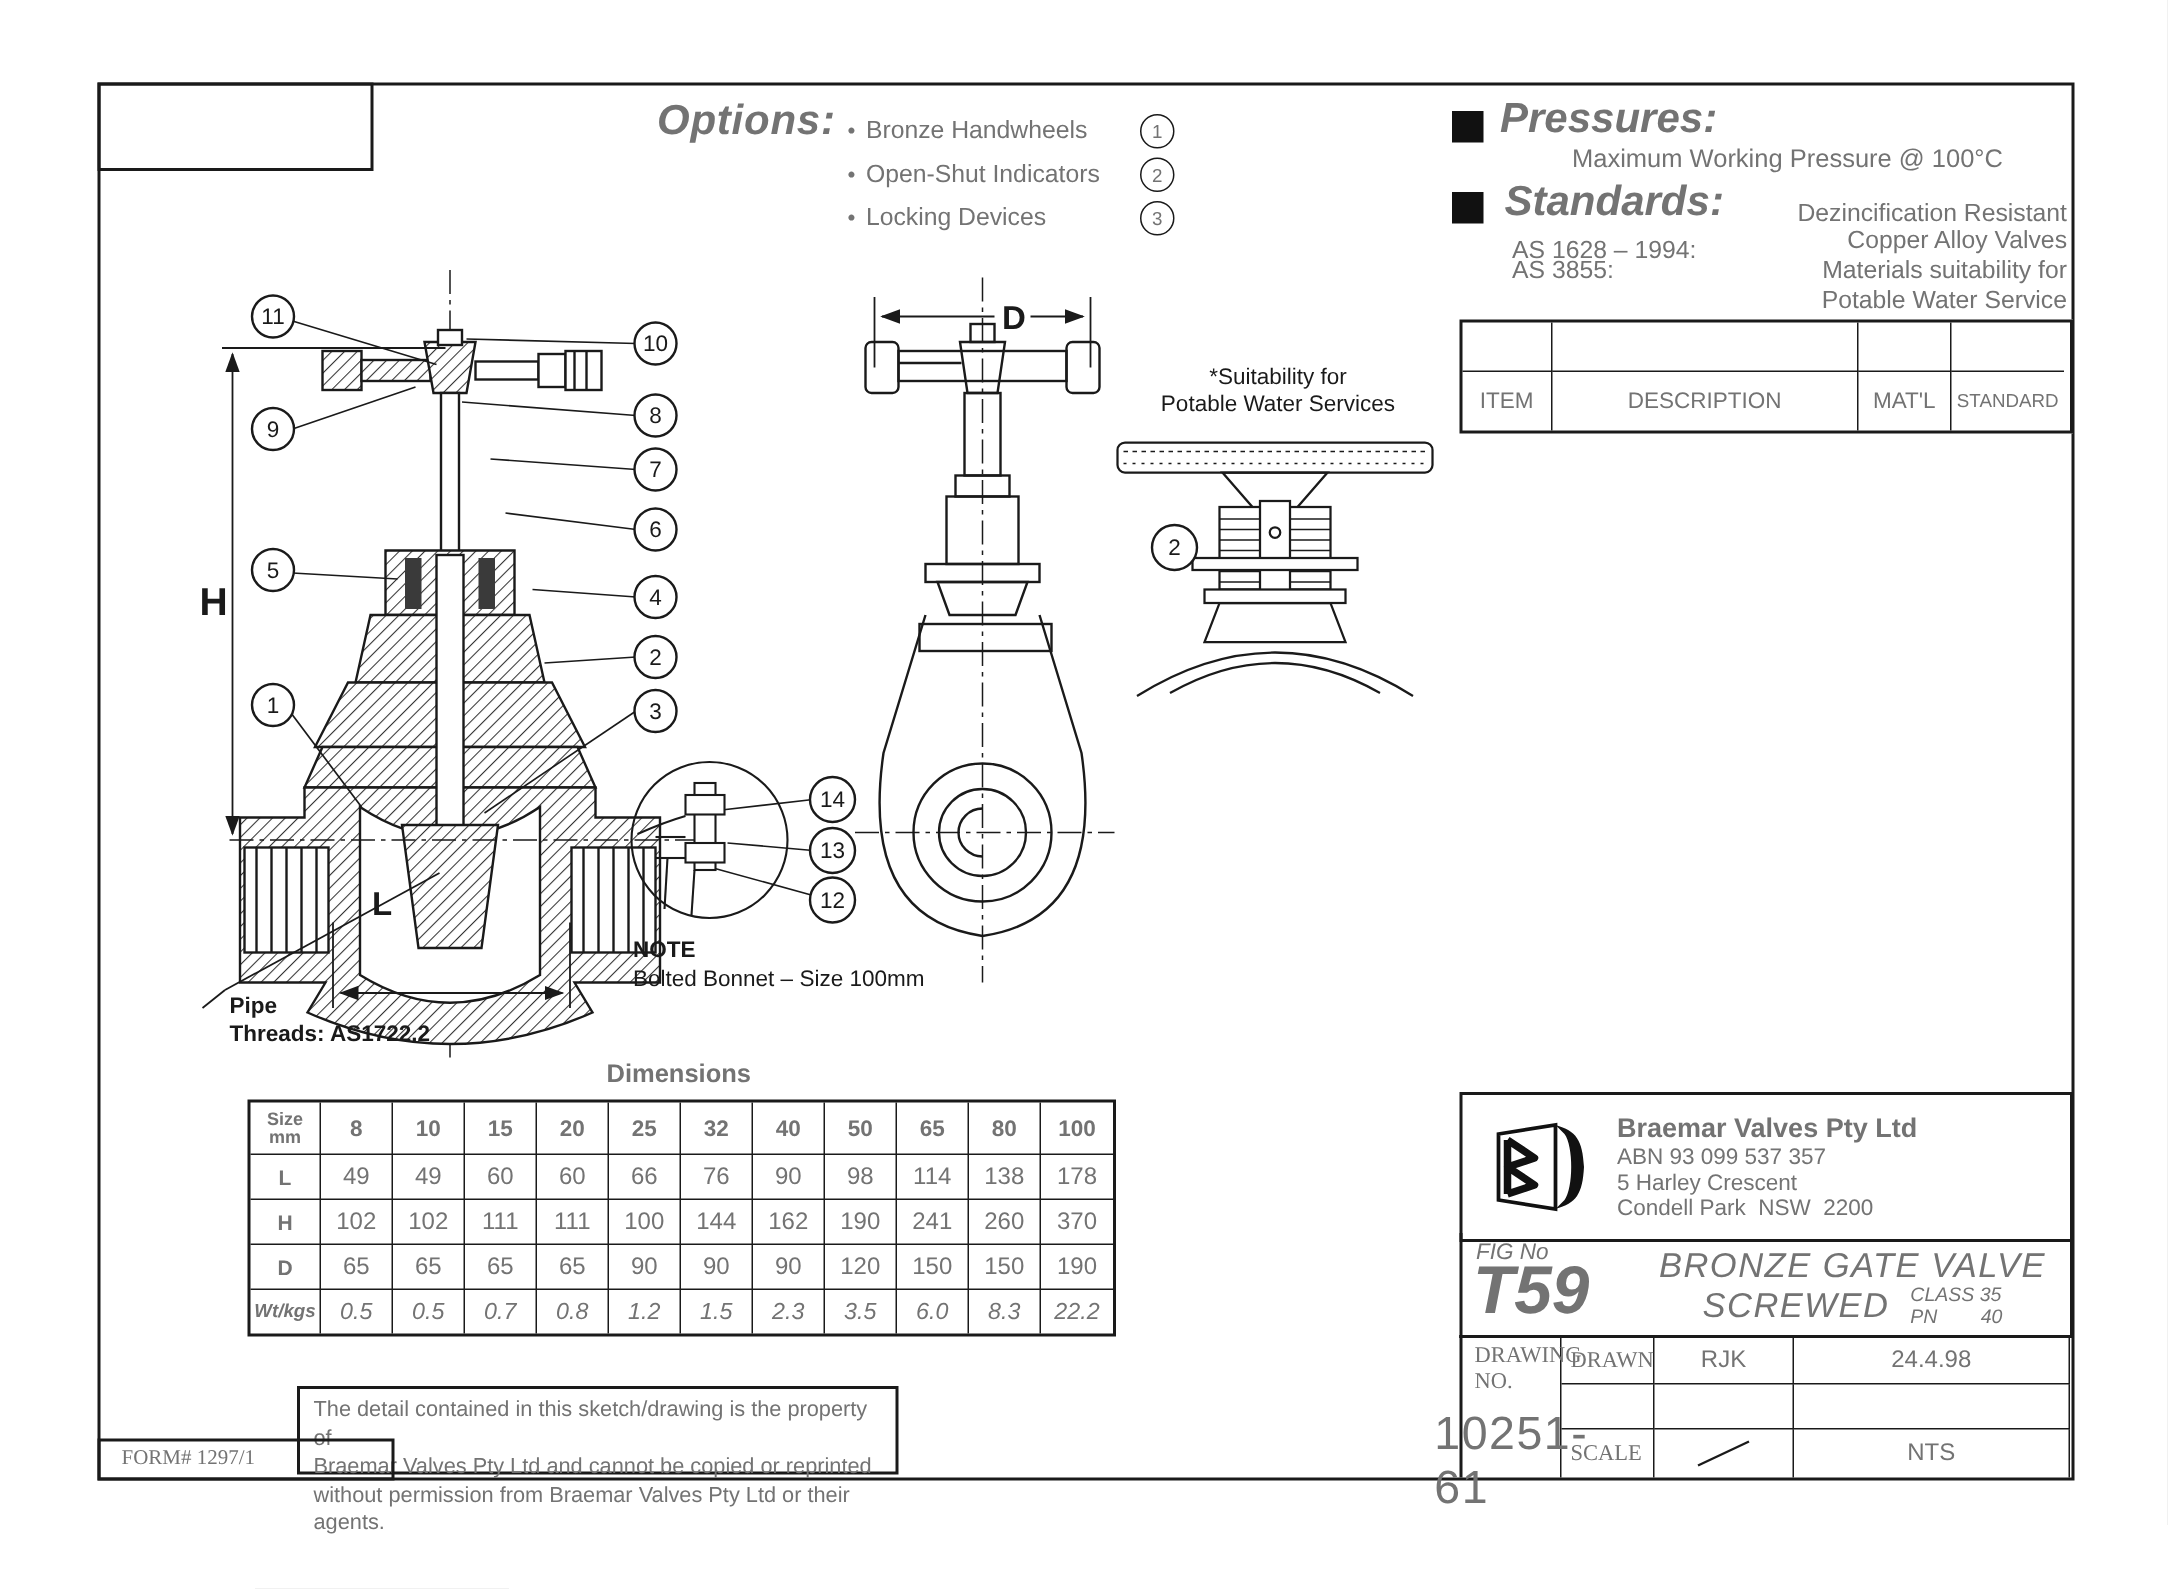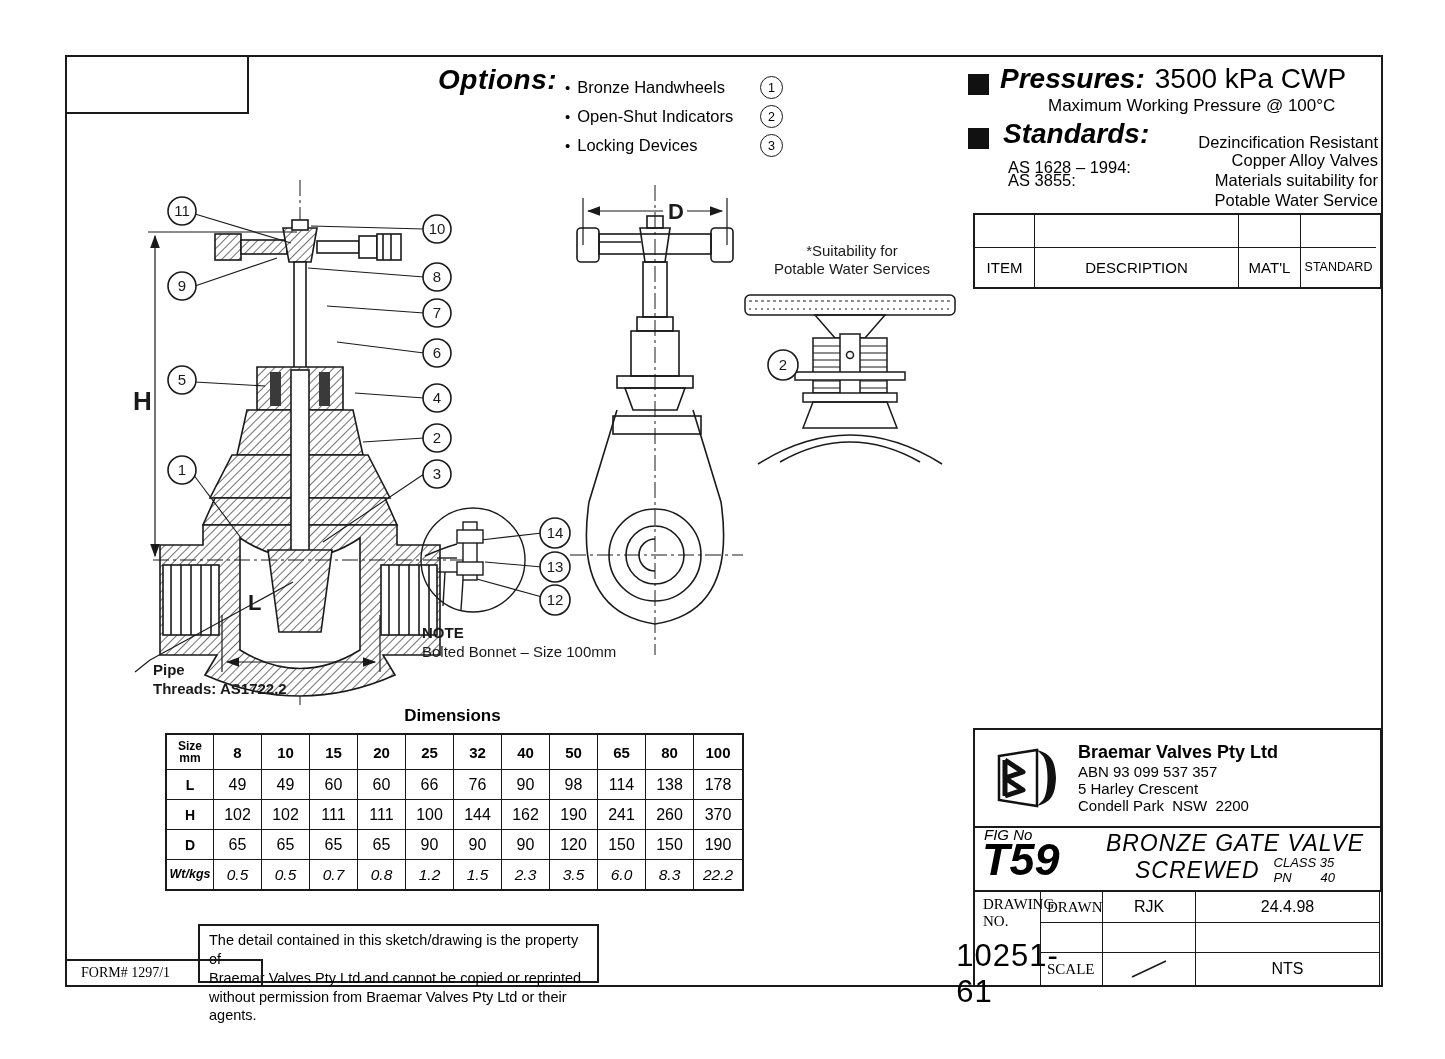--- a/index.html
+++ b/index.html
@@ -1,17 +1,17 @@
 <!DOCTYPE html>
 <html><head>
 <meta charset="utf-8">
 <style>
   html,body{margin:0;padding:0;background:#e8e8e6;}
   #sheet{position:relative;width:1445px;height:1059px;background:#ffffff;
-         font-family:"Liberation Sans","DejaVu Sans",sans-serif;color:#000000;overflow:hidden;}
+         font-family:"Liberation Sans","DejaVu Sans",sans-serif;color:#737373;overflow:hidden;}
   .abs{position:absolute;}
   .serif{font-family:"Liberation Serif","DejaVu Serif",serif;}
   .border2{border:2px solid #1a1a1a;}
   
   .opt-head{font-size:28px;font-weight:bold;font-style:italic;letter-spacing:.5px;}
   .opt-row{display:flex;align-items:center;width:218px;justify-content:space-between;}
   .opt-label{font-size:16.5px;}
   .bullet{font-size:15px;margin-right:7px;}
   .circ-num{display:inline-flex;align-items:center;justify-content:center;width:21px;height:21px;
             border:1.6px solid #1a1a1a;border-radius:50%;font-size:12.5px;flex:0 0 auto;}
@@ -79,21 +79,20 @@
     </div>
     <div class="opt-row">
       <span><span class="bullet">•</span><span class="opt-label">Locking Devices</span></span>
       <span class="circ-num">3</span>
     </div>
   </div>
 
   <div class="abs blk-square" style="left:968px;top:74px;"></div>
   <div class="abs" style="left:1000px;top:63px;display:flex;align-items:flex-start;">
     <span class="pr-head">Pressures:</span>
-    <span class="pr-val">3500 kPa CWP</span>
   </div>
   <div class="abs std-line" style="left:1048px;top:96px;font-size:17px;">Maximum Working Pressure @ 100°C</div>
 
   <div class="abs blk-square" style="left:968px;top:128px;"></div>
   <div class="abs pr-head" style="left:1003px;top:118px;">Standards:</div>
   <div class="abs std-line" style="left:1150px;top:133px;width:228px;text-align:right;">Dezincification Resistant</div>
   <div class="abs std-line" style="left:1008px;top:158px;">AS 1628 – 1994:</div>
   <div class="abs std-line" style="left:1190px;top:151px;width:188px;text-align:right;">Copper Alloy Valves</div>
   <div class="abs std-line" style="left:1008px;top:171px;">AS 3855:</div>
   <div class="abs std-line" style="left:1172px;top:171px;width:206px;text-align:right;">Materials suitability for</div>

